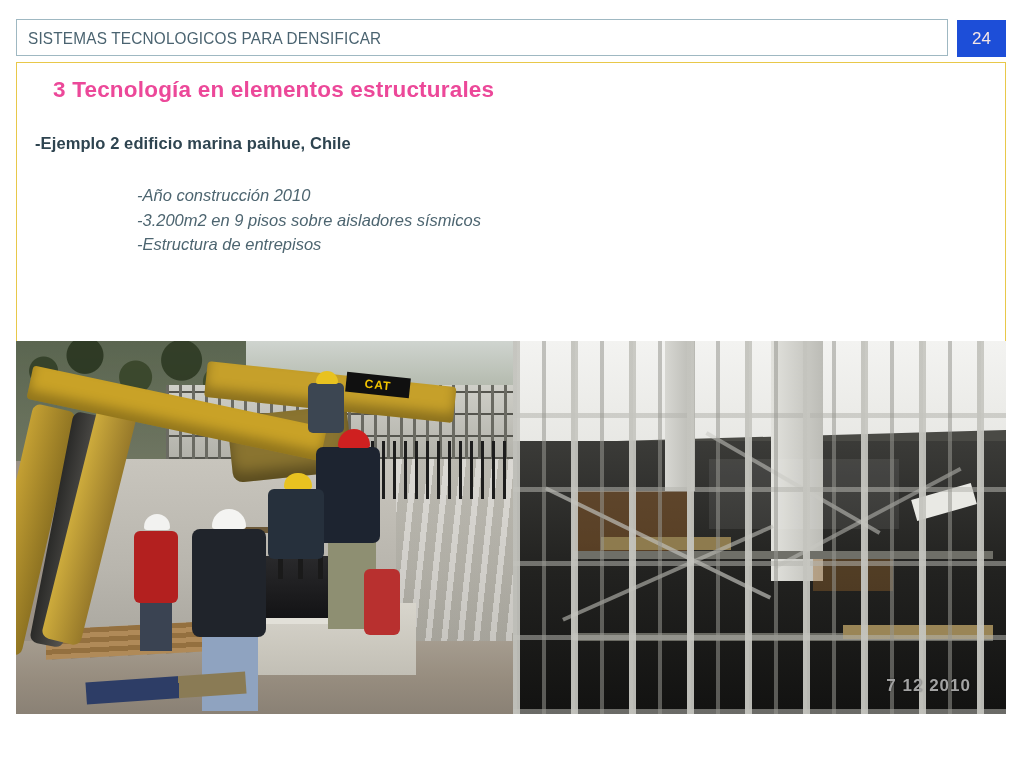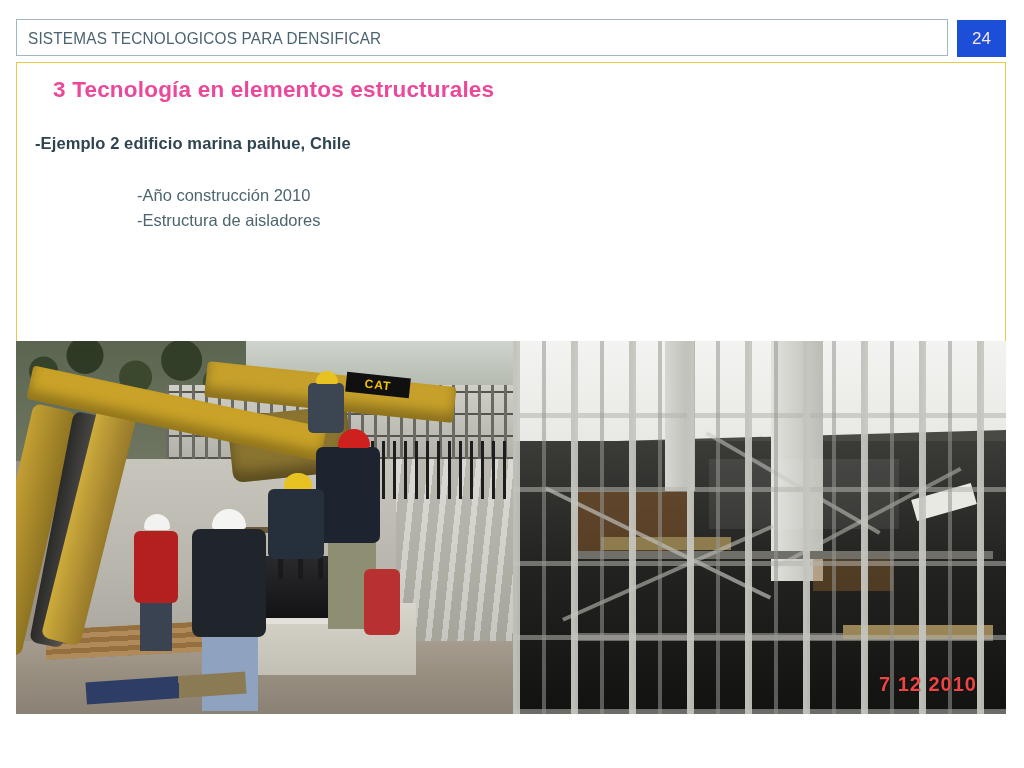--- a/index.html
+++ b/index.html
@@ -52,21 +52,21 @@
   .subtitle{
     position:absolute;left:18px;top:71px;
     font-size:16.5px;font-weight:bold;color:#2e4450;
     letter-spacing:.1px;white-space:nowrap;
   }
   .bullets{
     position:absolute;left:120px;top:120px;
     font-size:16.5px;color:#4d6570;line-height:24.5px;
     font-weight:400;
   }
-  .bullets div{white-space:nowrap;}
+  .bullets div{white-space:nowrap;font-style:italic;}
 
   
   .photo-band{
     position:absolute;left:16px;top:341px;width:990px;height:373px;
     overflow:hidden;
   }
   .photo{position:absolute;top:0;height:373px;overflow:hidden;}
   .photo-left{left:0;width:497px;background:#9a9186;}
   .photo-right{left:497px;width:493px;background:#2b2b2b;}
   .ph-layer{position:absolute;}
@@ -163,22 +163,22 @@
     background:repeating-linear-gradient(90deg,rgba(150,150,144,.55) 0 4px,rgba(0,0,0,0) 4px 29px);}
   .rp-scaff-h{left:0;top:40px;width:493px;height:333px;
     background:repeating-linear-gradient(0deg,rgba(180,180,174,.55) 0 5px,rgba(0,0,0,0) 5px 74px);}
   .rp-brace1{left:20px;top:200px;width:250px;height:4px;background:rgba(190,190,184,.7);transform:rotate(26deg);}
   .rp-brace2{left:40px;top:230px;width:230px;height:4px;background:rgba(190,190,184,.6);transform:rotate(-24deg);}
   .rp-brace3{left:180px;top:140px;width:200px;height:4px;background:rgba(200,200,194,.55);transform:rotate(30deg);}
   .rp-brace4{left:250px;top:175px;width:210px;height:4px;background:rgba(200,200,194,.5);transform:rotate(-28deg);}
   .rp-rust{left:60px;top:150px;width:120px;height:60px;background:rgba(150,96,40,.45);}
   .rp-rust2{left:300px;top:210px;width:80px;height:40px;background:rgba(158,104,44,.38);}
   .timestamp{
-    position:absolute;right:29px;bottom:18px;
-    color:#ef4444;font-size:20px;font-weight:bold;
+    position:absolute;right:35px;bottom:18px;
+    color:#a3a3a3;font-size:17px;font-weight:bold;
     font-family:"Liberation Sans", sans-serif;
     letter-spacing:1px;
     text-shadow:0 0 2px rgba(0,0,0,.6);
   }
 </style>
 </head>
 <body>
 
 <div class="slide">
 
@@ -187,21 +187,22 @@
       <div class="header-title">SISTEMAS TECNOLOGICOS PARA DENSIFICAR</div>
     </div>
     <div class="page-badge">24</div>
   </div>
 
   <div class="content-frame">
     <div class="slide-title">3 Tecnología en elementos estructurales</div>
     <div class="subtitle">-Ejemplo 2 edificio marina paihue, Chile</div>
     <div class="bullets">
       <div>-Año construcción 2010</div>
-      <div>-Estructura de aisladores</div>
+      <div>-3.200m2 en 9 pisos sobre aisladores sísmicos</div>
+      <div>-Estructura de entrepisos</div>
     </div>
   </div>
 
   <div class="photo-band">
 
     <div class="photo photo-left">
       <div class="ph-layer lp-sky"></div>
       <div class="ph-layer lp-trees"></div>
       <div class="ph-layer lp-rebar"></div>
       <div class="ph-layer lp-wall"></div>

